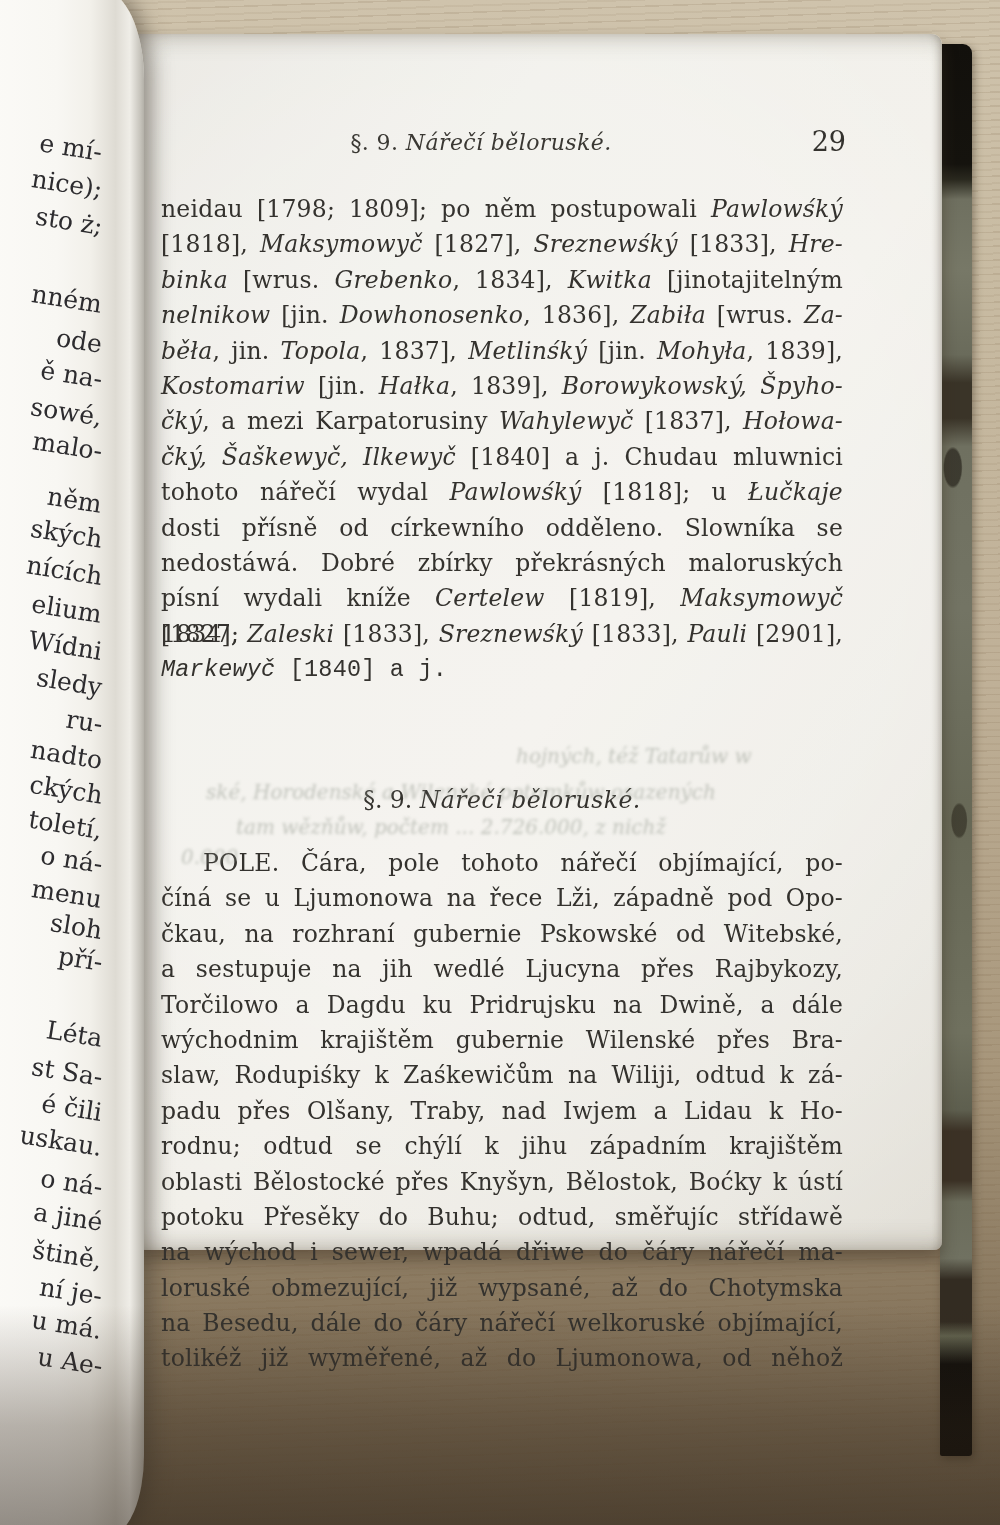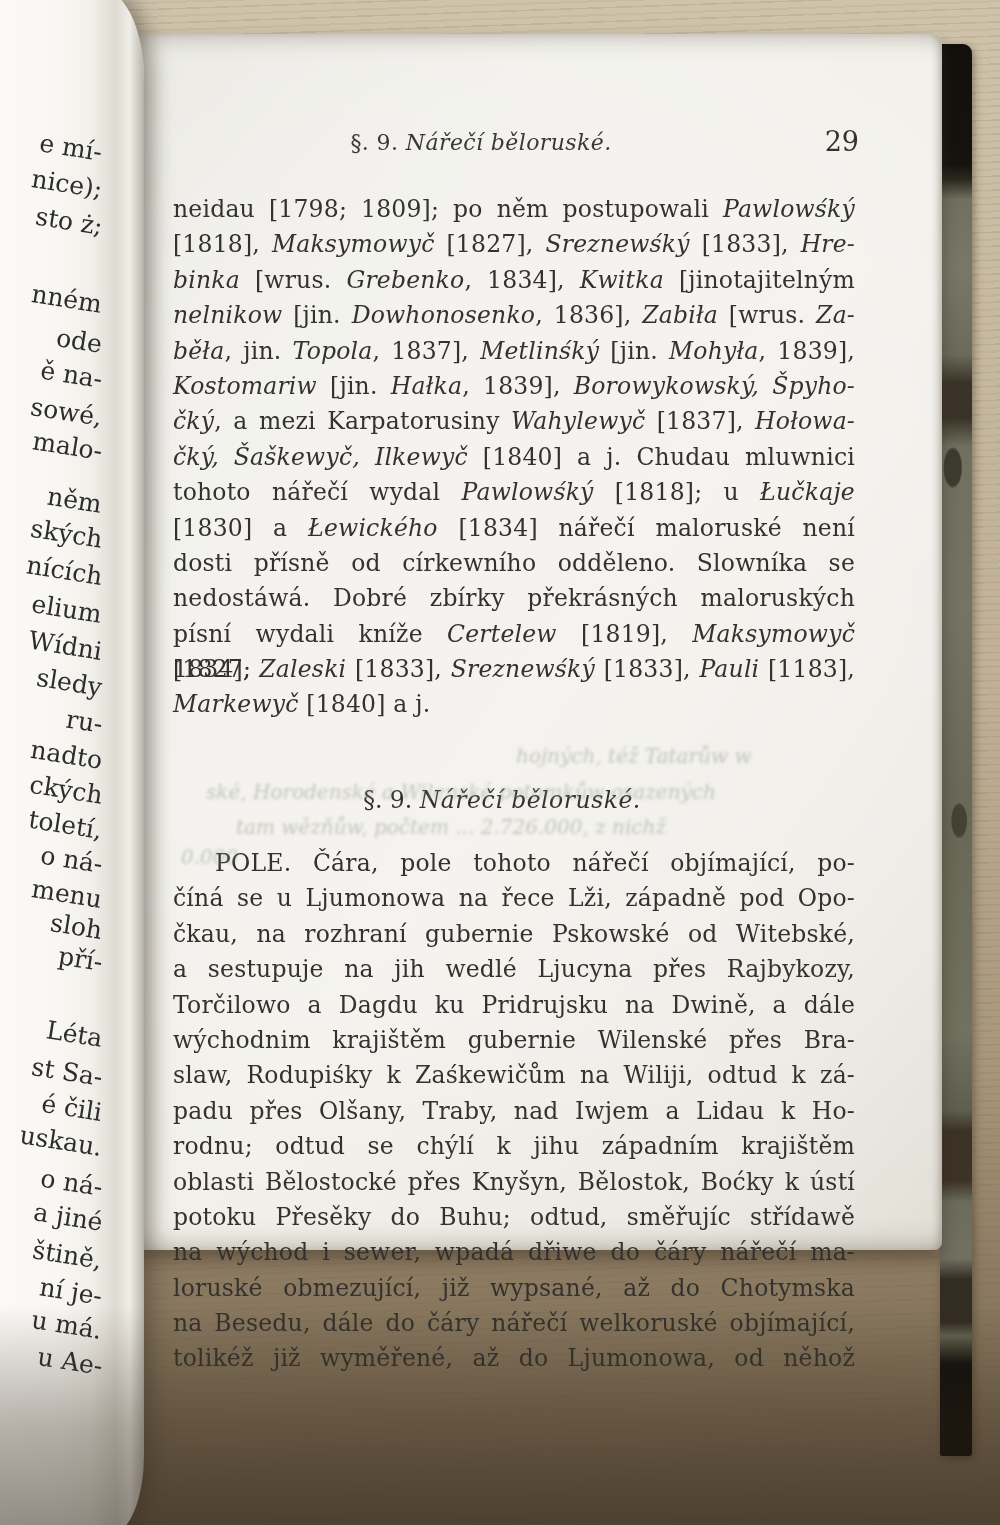--- a/index.html
+++ b/index.html
@@ -35,28 +35,28 @@
       linear-gradient(125deg,#e7e5df 0%,#efeee8 28%,#f1efe9 55%,#e9e7e0 85%,#e2dfd7 100%);
     box-shadow:
       inset 58px 0 48px -30px rgba(95,86,70,.5),
       inset -7px 0 9px -5px rgba(125,118,105,.55),
       inset 0 16px 22px -16px rgba(120,110,90,.45),
       inset 0 -20px 26px -20px rgba(120,110,90,.5),
       0 10px 16px rgba(55,42,28,.45);}
   .runhead{position:absolute;left:75px;top:96px;width:640px;text-align:center;
     font-size:22px;letter-spacing:.4px;color:#3a3833;}
   .runhead .it{font-style:italic;}
-  .pagenum{position:absolute;right:83px;top:92px;font-size:27px;color:#34322e;}
-  .textcol{position:absolute;left:75px;width:682px;margin-left:12px;}
+  .pagenum{position:absolute;right:96px;top:92px;font-size:27px;color:#34322e;}
+  .textcol{position:absolute;left:75px;width:682px;}
   .p1{top:158px;}
   .p2{top:812px;}
   .line{height:35.4px;line-height:35.4px;font-size:23.5px;letter-spacing:.2px;
     color:#34322e;text-align:justify;text-align-last:justify;overflow:visible;}
   .line .it{font-style:italic;}
-  .line.flush{text-align-last:left;}
+  .line.flush{text-align-last:left;font-family:Liberation Mono, monospace;}
   .line.indent{text-indent:42px;}
   .sechead{position:absolute;left:75px;top:752px;width:682px;text-align:center;
     font-size:23.5px;color:#34322e;}
   .sechead .it{font-style:italic;letter-spacing:.5px;}
   .ghost{position:absolute;font-size:20px;color:#8f958a;opacity:.5;
     filter:blur(1.7px);font-style:italic;white-space:nowrap;}
   
   .leftpage{position:absolute;left:-14px;top:-10px;width:158px;height:1545px;
     border-radius:0 42px 34px 0 / 0 90px 80px 0;
     background:linear-gradient(90deg,#fbfaf7 0%,#f8f7f3 45%,#f2f0ea 66%,#dedbd3 82%,#efede7 91%,#c4c1b9 98%,#b3b0a8 100%);
@@ -83,25 +83,24 @@
     <div class="textcol p1">
         <div class="line"><span>neidau [1798; 1809]; po něm postupowali </span><span class="it">Pawlowśký</span></div>
         <div class="line"><span>[1818], </span><span class="it">Maksymowyč</span><span> [1827], </span><span class="it">Sreznewśký</span><span> [1833], </span><span class="it">Hre-</span></div>
         <div class="line"><span class="it">binka</span><span> [wrus. </span><span class="it">Grebenko</span><span>, 1834], </span><span class="it">Kwitka</span><span> [jinotajitelným</span></div>
         <div class="line"><span class="it">nelnikow</span><span> [jin. </span><span class="it">Dowhonosenko</span><span>, 1836], </span><span class="it">Zabiła</span><span> [wrus. </span><span class="it">Za-</span></div>
         <div class="line"><span class="it">běła</span><span>, jin. </span><span class="it">Topola</span><span>, 1837], </span><span class="it">Metlinśký</span><span> [jin. </span><span class="it">Mohyła</span><span>, 1839],</span></div>
         <div class="line"><span class="it">Kostomariw</span><span> [jin. </span><span class="it">Hałka</span><span>, 1839], </span><span class="it">Borowykowský, Špyho-</span></div>
         <div class="line"><span class="it">čký</span><span>, a mezi Karpatorusiny </span><span class="it">Wahylewyč</span><span> [1837], </span><span class="it">Hołowa-</span></div>
         <div class="line"><span class="it">čký, Šaškewyč, Ilkewyč</span><span> [1840] a j.  Chudau mluwnici</span></div>
         <div class="line"><span>tohoto nářečí wydal </span><span class="it">Pawlowśký</span><span> [1818]; u </span><span class="it">Łučkaje</span></div>
-        <div class="line"><span>[1830] a </span><span class="it">Łewického</span><span> [1834] nářečí maloruské není</span></div>
         <div class="line"><span>dosti přísně od církewního odděleno.  Slowníka se</span></div>
         <div class="line"><span>nedostáwá.  Dobré zbírky překrásných maloruských</span></div>
         <div class="line"><span>písní wydali kníže </span><span class="it">Certelew</span><span> [1819], </span><span class="it">Maksymowyč</span><span> [1827;</span></div>
-        <div class="line"><span>1834], </span><span class="it">Zaleski</span><span> [1833], </span><span class="it">Sreznewśký</span><span> [1833], </span><span class="it">Pauli</span><span> [1183],</span></div>
+        <div class="line"><span>1834], </span><span class="it">Zaleski</span><span> [1833], </span><span class="it">Sreznewśký</span><span> [1833], </span><span class="it">Pauli</span><span> [2901],</span></div>
         <div class="line flush"><span class="it">Markewyč</span><span> [1840] a j.</span></div>
       </div>
 
     <div class="sechead">
       <span>§. 9.</span>
       <span class="it">Nářečí běloruské.</span>
     </div>
 
     <div class="textcol p2">
         <div class="line indent"><span>POLE. Čára, pole tohoto nářečí objímající, po-</span></div>

